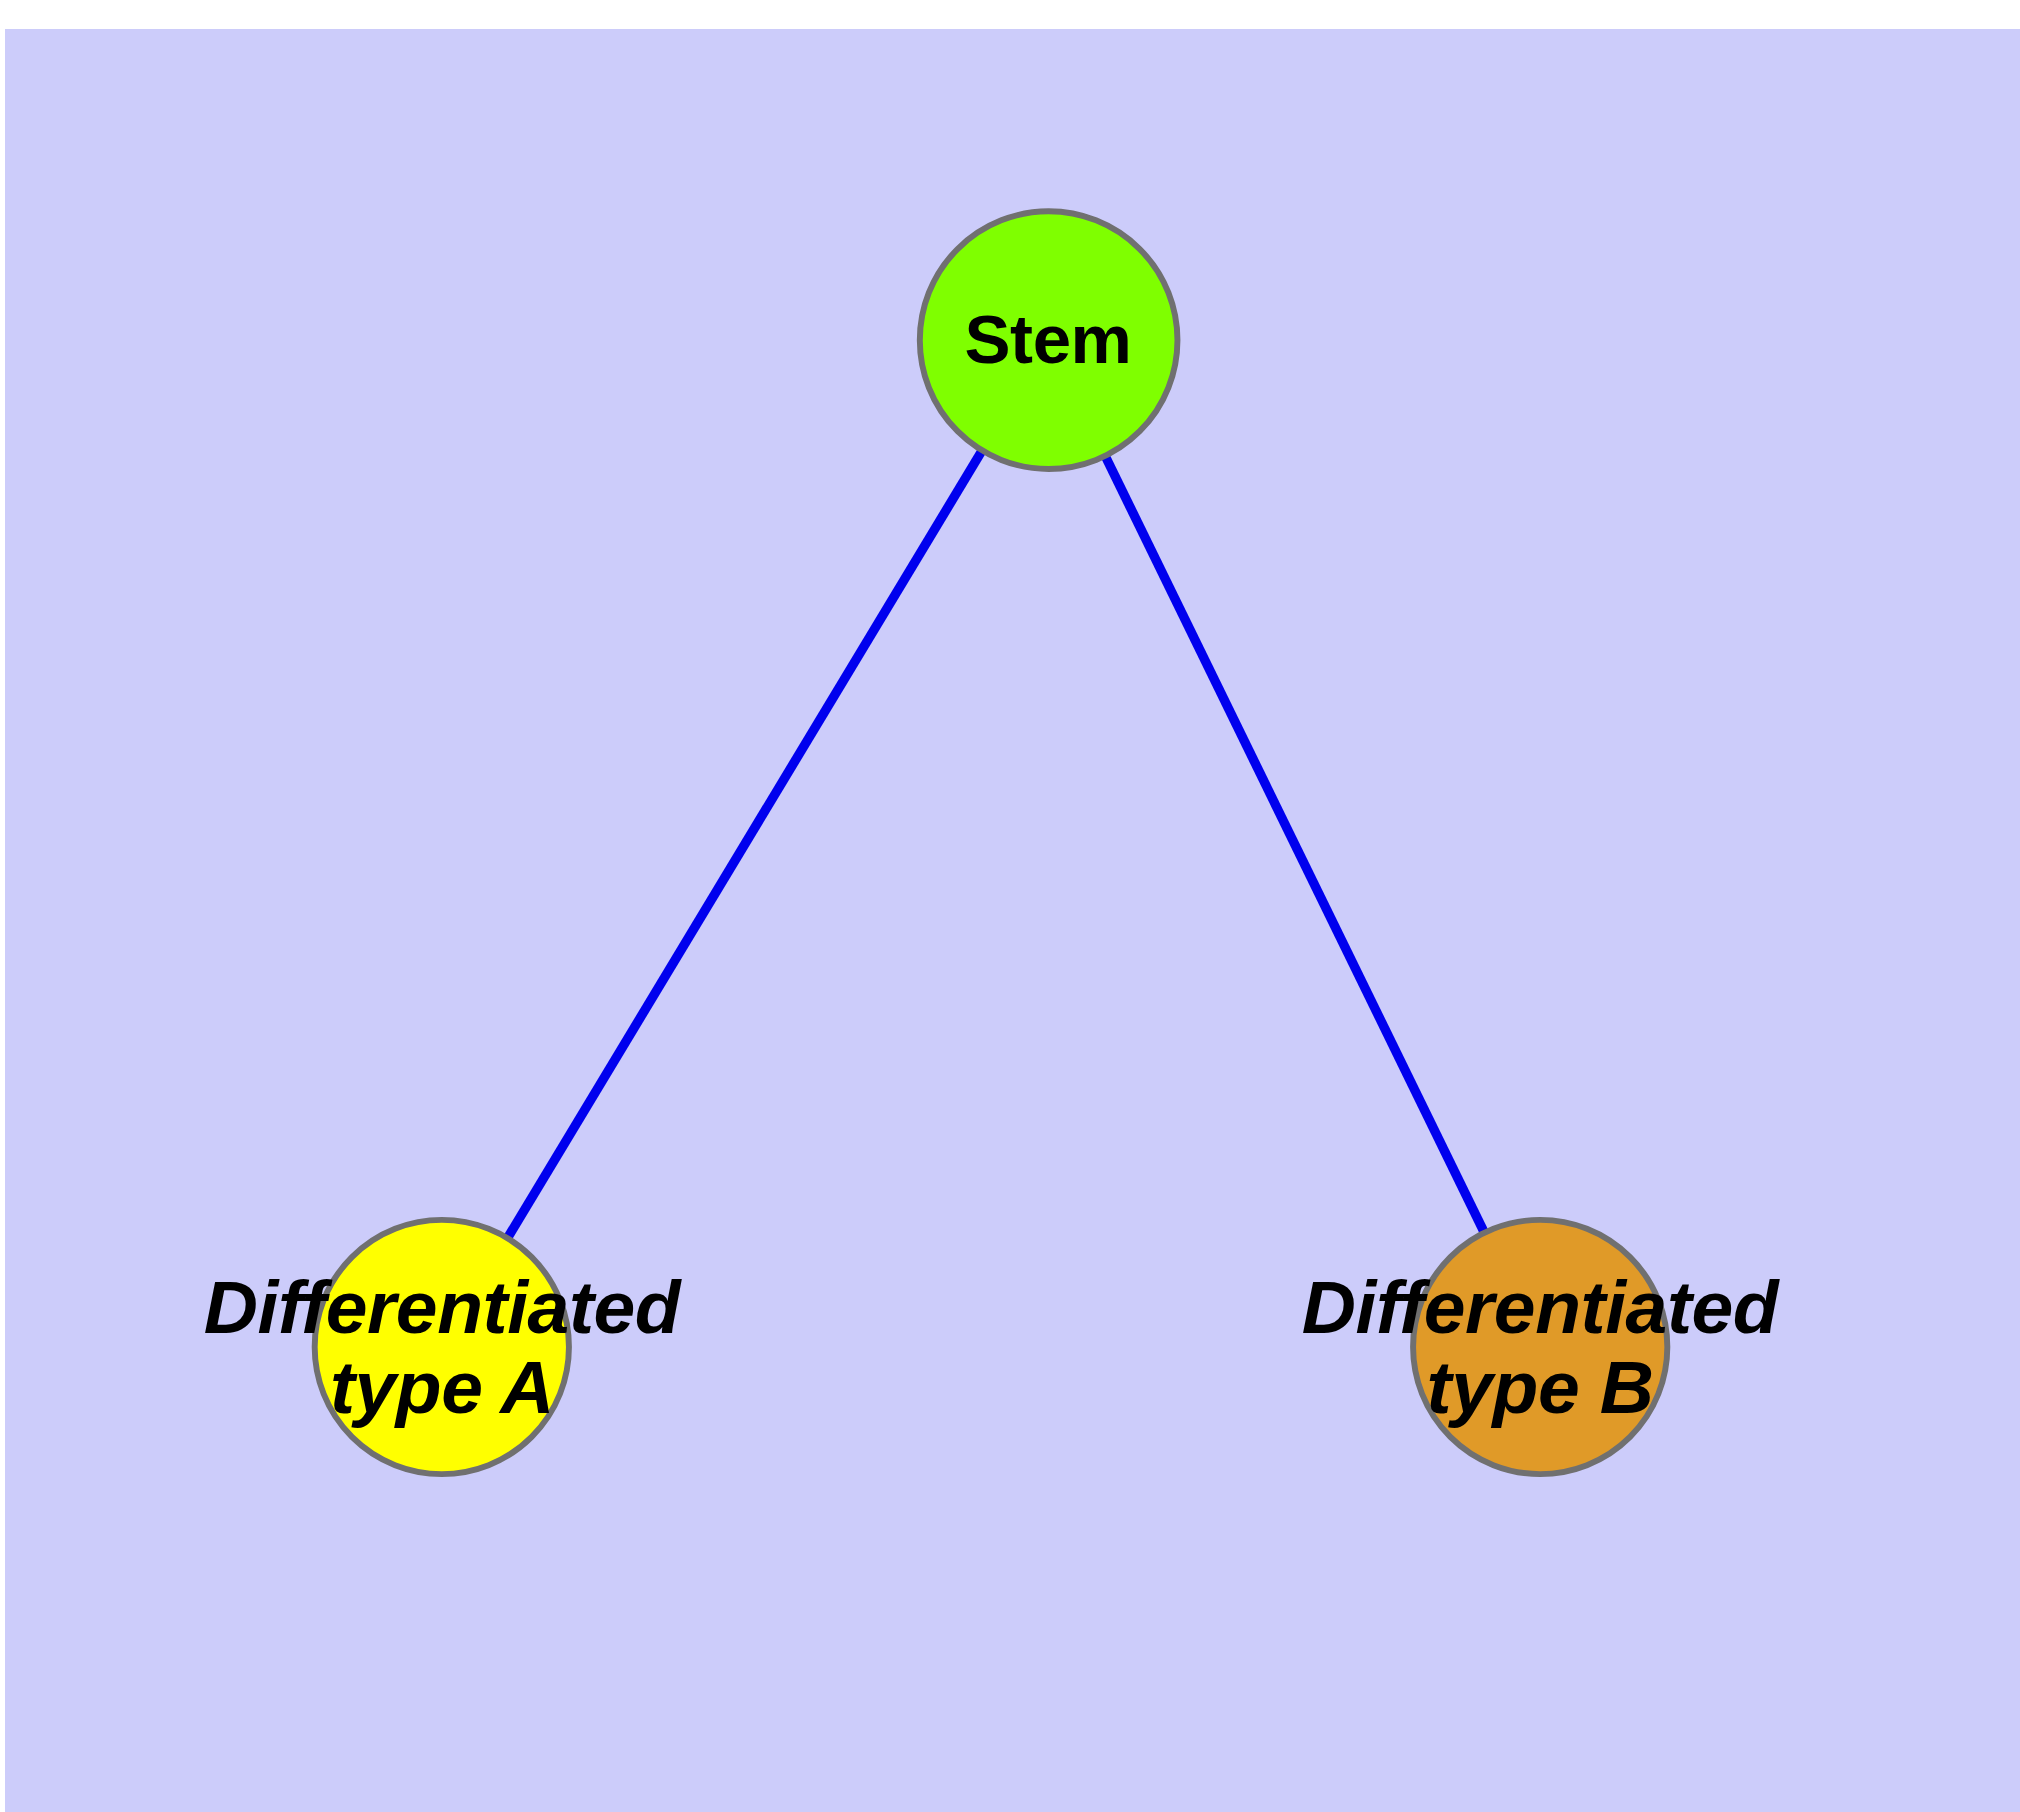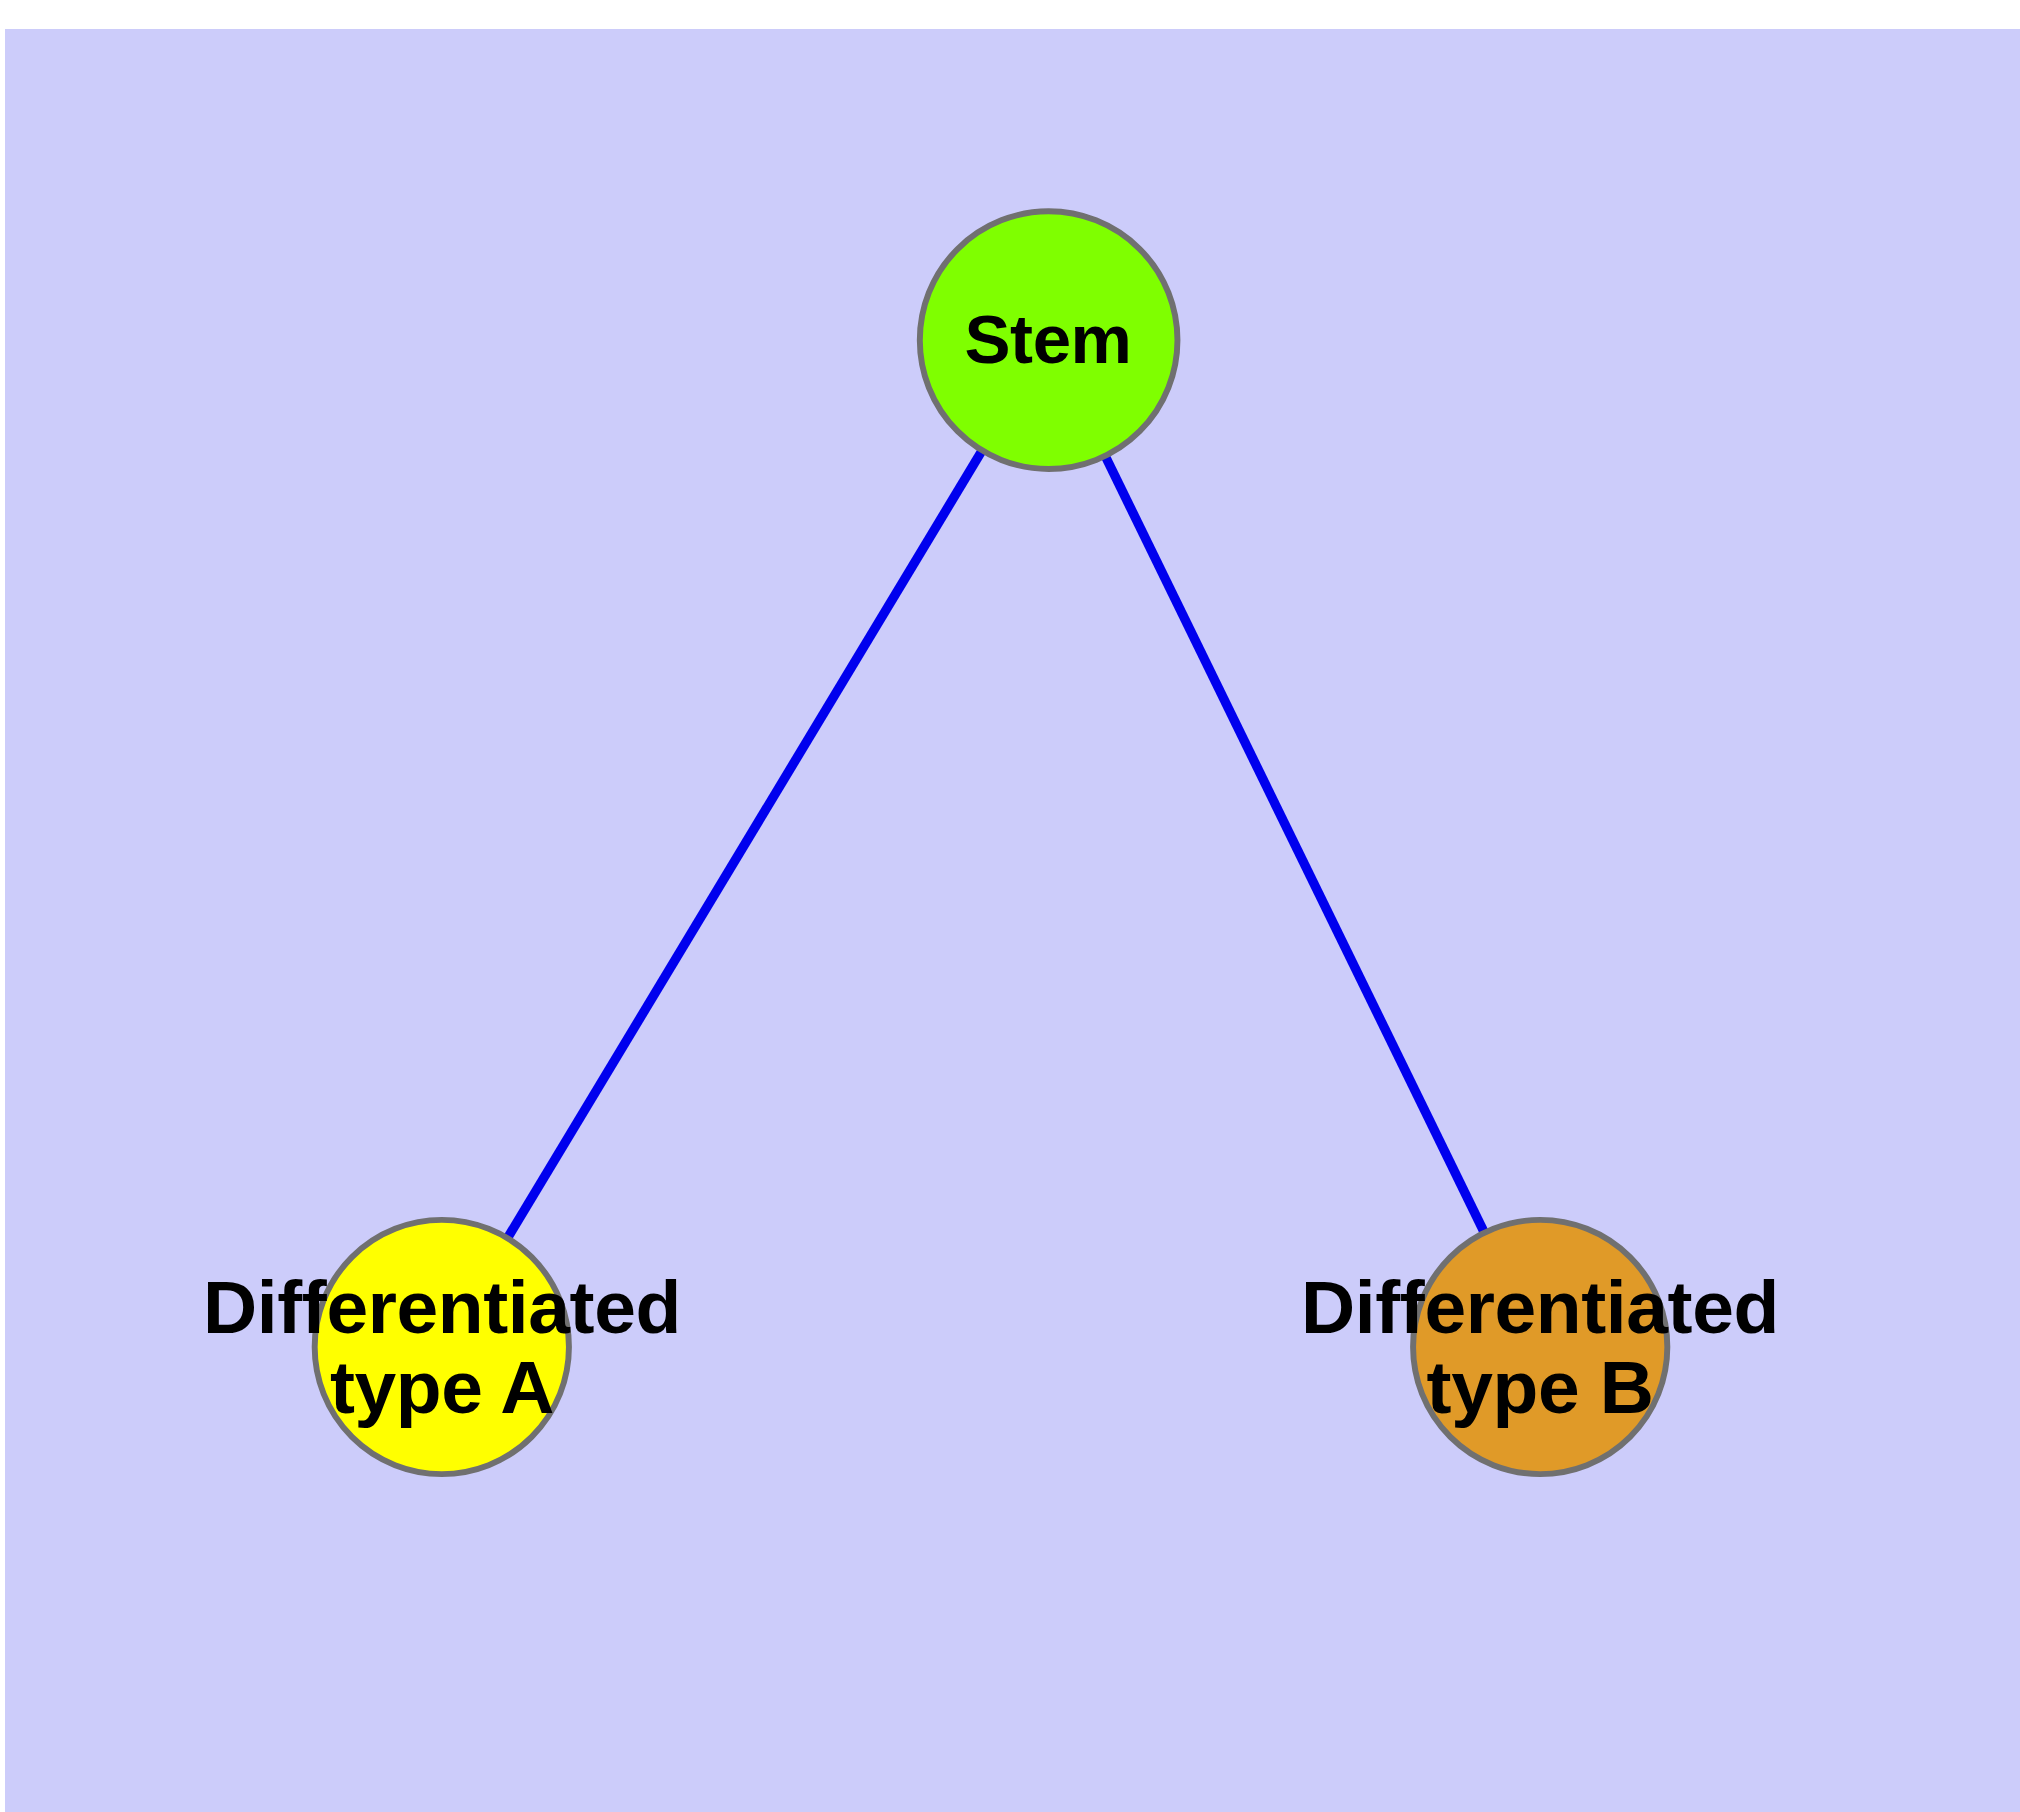--- a/index.html
+++ b/index.html
@@ -40,20 +40,21 @@
     white-space: pre;
     transform: translate(-50%, -50%);
     pointer-events: none;
     letter-spacing: -0.4px;
   }
   .node-label.root {
     font-size: 69px;
   }
   .node-label.leaf {
     font-size: 75px;
+    font-style: italic;
   }
 </style>
 </head>
 <body>
 
 <div id="canvas">
 
   <div id="plot-bg"></div>
 
   <svg id="graph-svg" viewBox="0 0 2384 2138">

